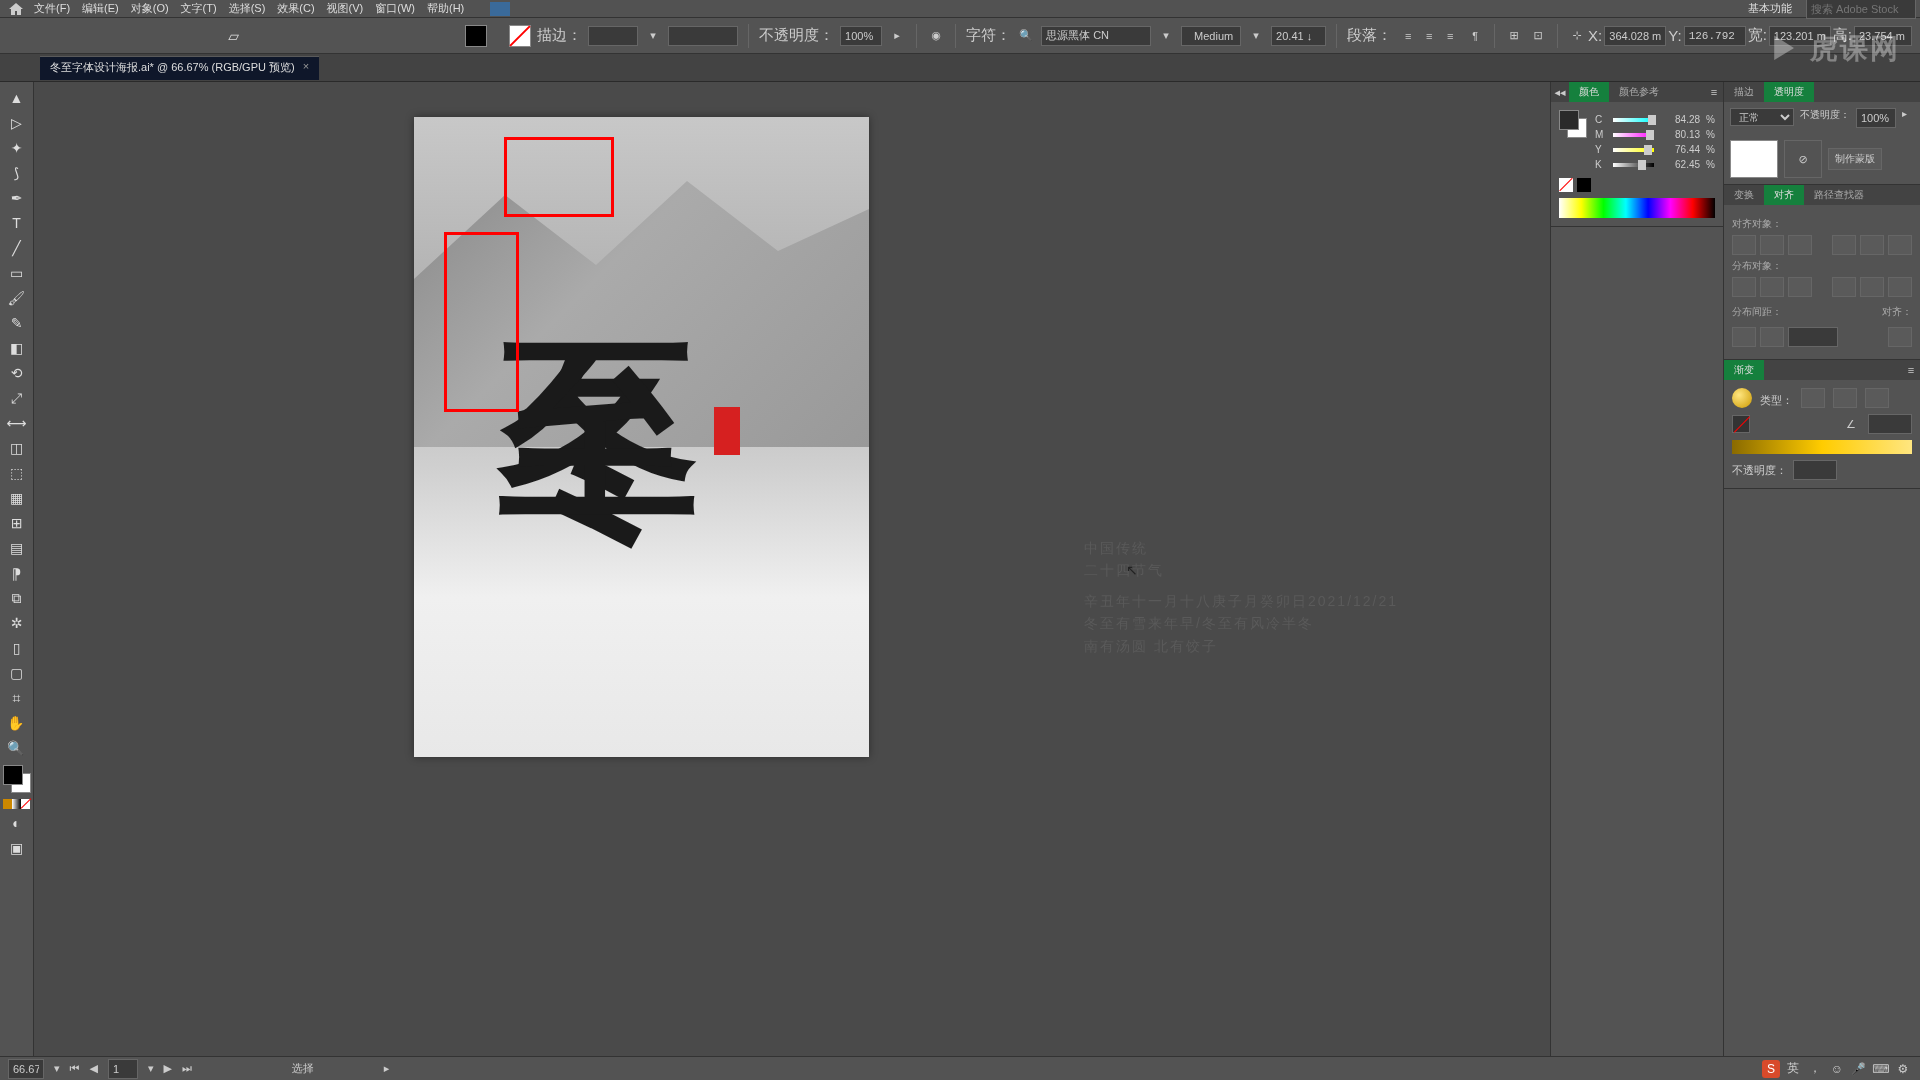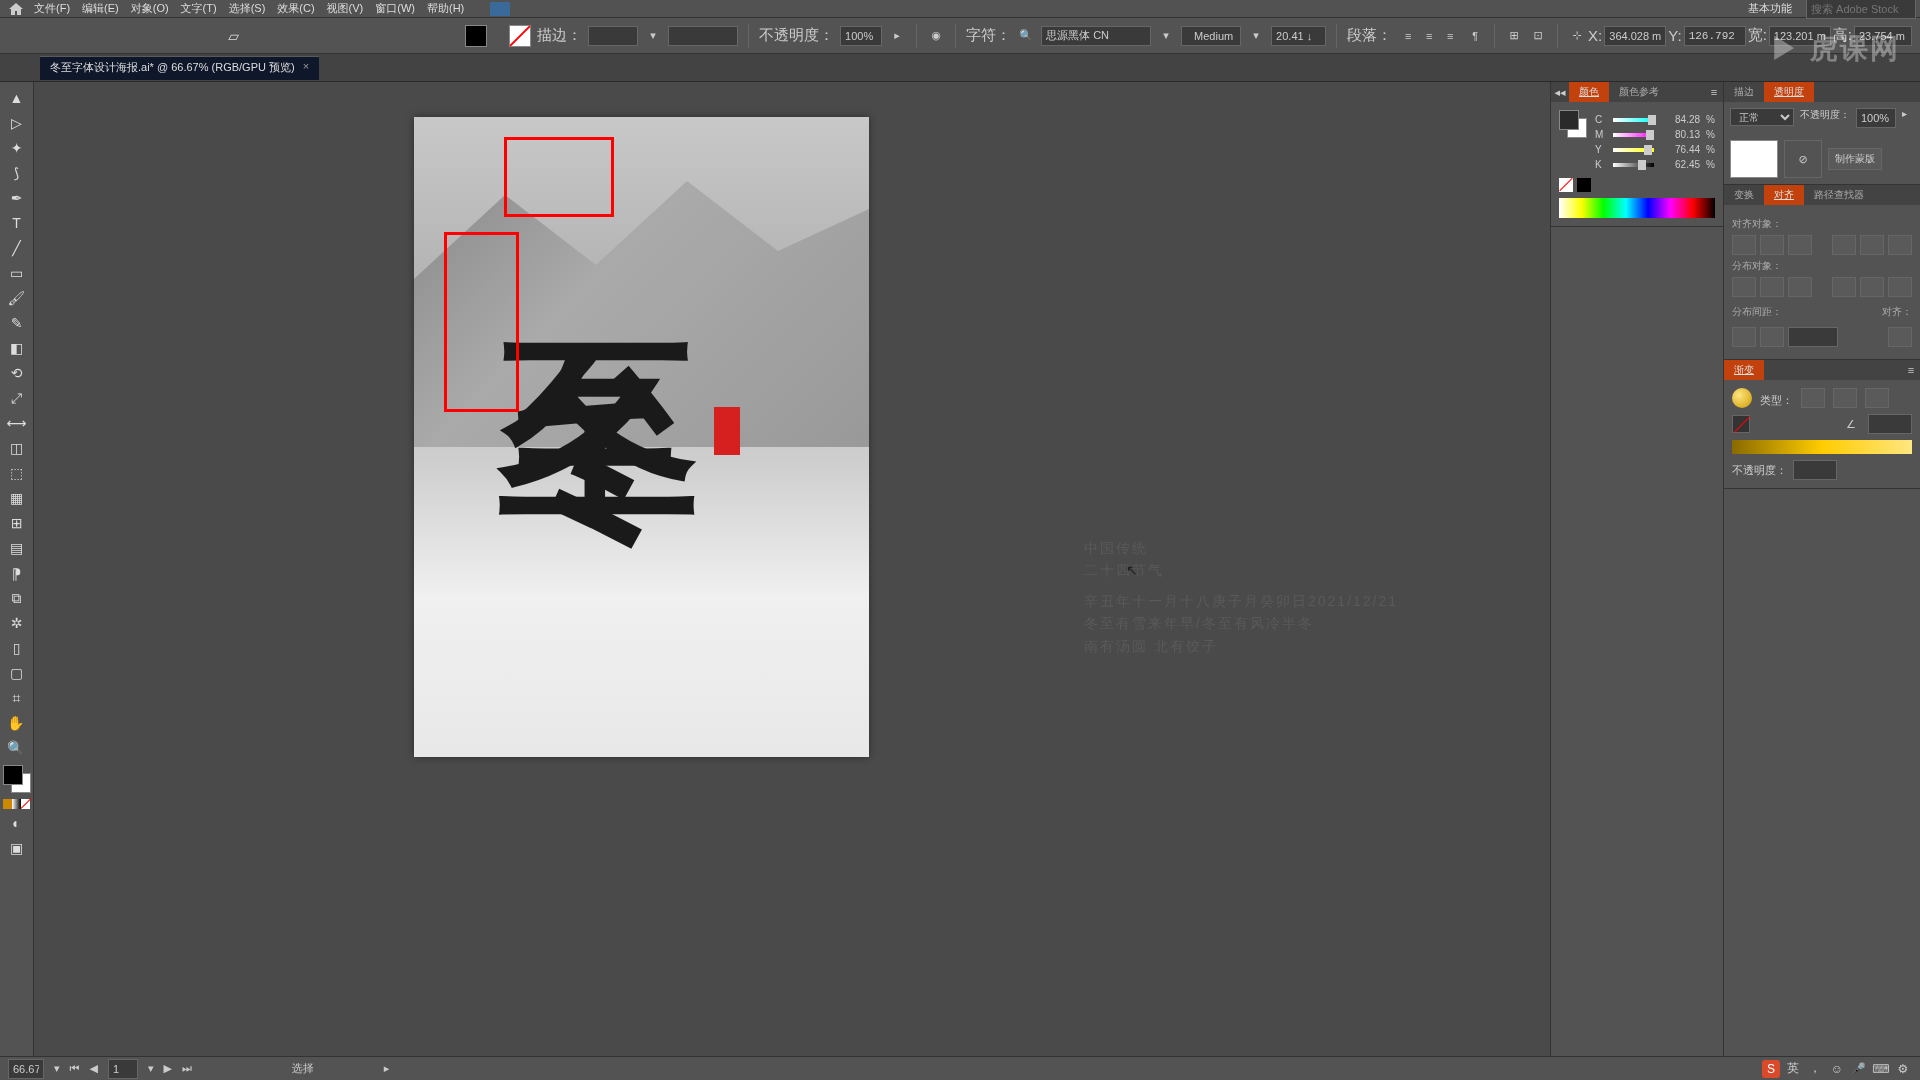--- a/index.html
+++ b/index.html
@@ -54,21 +54,21 @@
 .text-block { position: absolute; left: 1050px; top: 455px; color: #5a5a5a; font-size: 14px; line-height: 1.6; letter-spacing: 2px; }
 .text-sel { position: absolute; border: 1px solid #4a90d9; background: rgba(74,144,217,0.08); }
 
 
 .panels { width: 370px; background: #535353; display: flex; }
 .panel-col1 { width: 244px; border-left: 1px solid #333; }
 .panel-col2 { width: 210px; border-left: 1px solid #333; }
 .panel { background: #535353; border-bottom: 1px solid #333; }
 .panel-tabs { display: flex; background: #434343; height: 20px; align-items: center; }
 .panel-tab { padding: 0 10px; font-size: 10px; color: #aaa; height: 100%; display: flex; align-items: center; }
-.panel-tab.active { background: #c2410c; color: #ddd; text-decoration: underline; }
+.panel-tab.active { background: #15803d; color: #ddd; }
 .panel-body { padding: 8px; }
 .slider-row { display: flex; align-items: center; gap: 6px; margin: 4px 0; font-size: 10px; }
 .slider-row .lbl { width: 12px; }
 .slider-row .track { flex: 1; height: 4px; position: relative; }
 .slider-row .thumb { position: absolute; width: 8px; height: 10px; background: #ccc; top: -3px; }
 .slider-row .val { width: 40px; text-align: right; }
 .spectrum { width: 100%; height: 20px; background: linear-gradient(90deg, #fff, #ff0, #0f0, #0ff, #00f, #f0f, #f00, #000); margin-top: 6px; }
 .align-section { padding: 8px; }
 .align-label { font-size: 10px; color: #aaa; margin: 4px 0; }
 .align-row { display: flex; gap: 4px; margin: 4px 0; }

